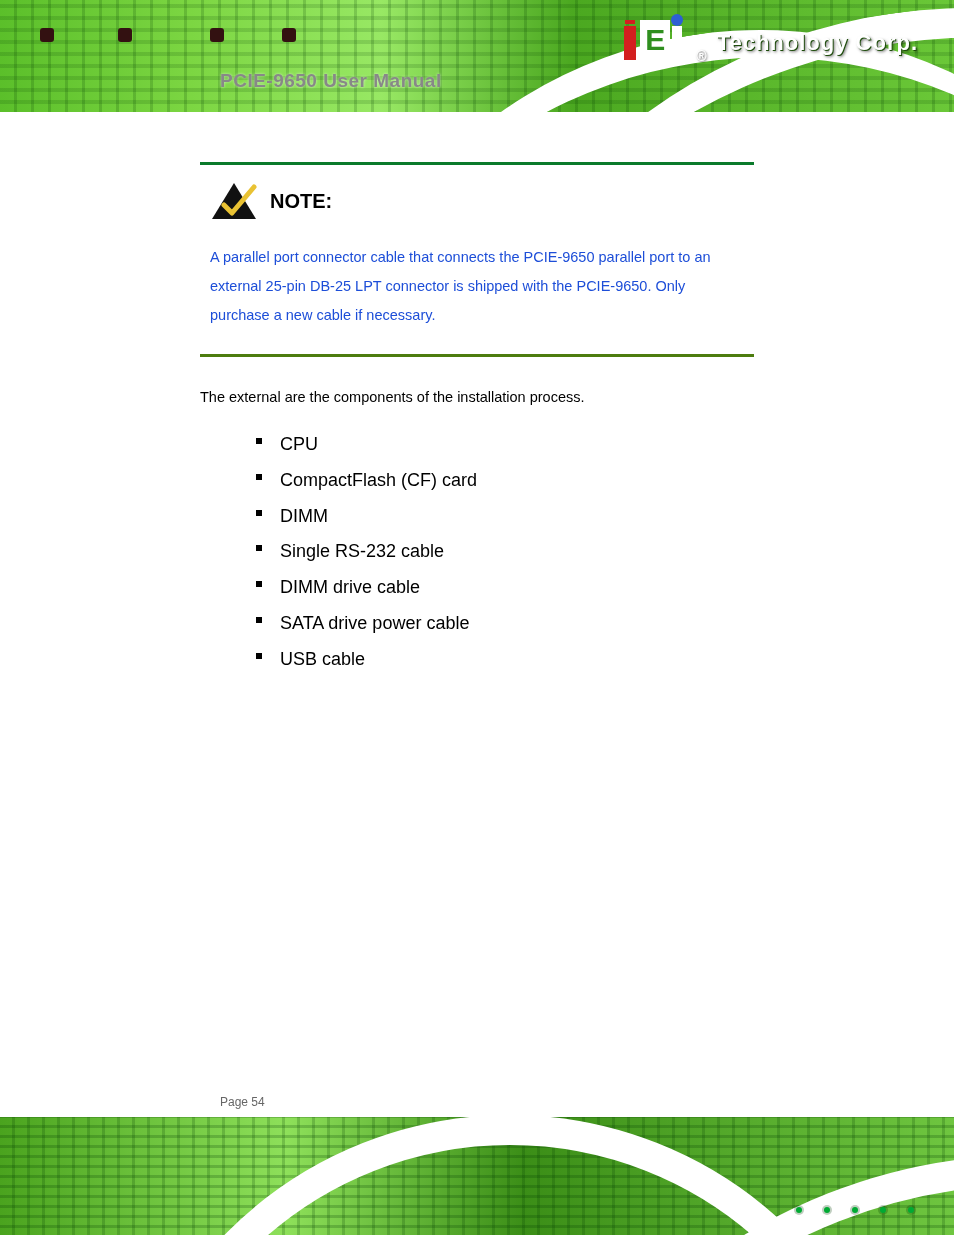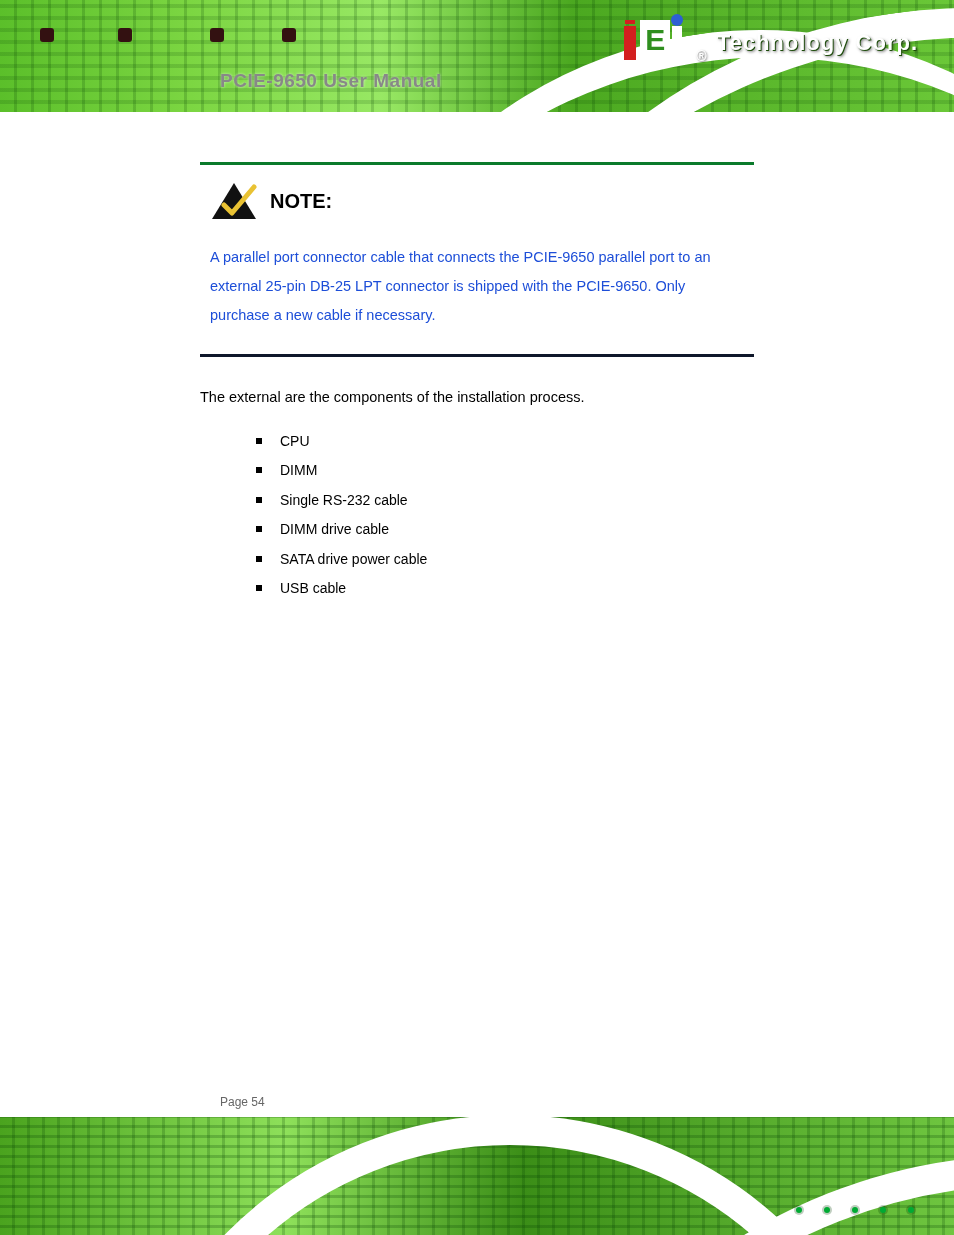--- a/index.html
+++ b/index.html
@@ -76,21 +76,21 @@
       color: #888;
       text-shadow: 0 0 3px rgba(255,255,255,.6);
       letter-spacing: .5px;
     }
 
     .content {
       padding: 50px 200px 20px 200px;
     }
     .note-box {
       border-top: 3px solid #0a7a2b;
-      border-bottom: 3px solid #0f172a;
+      border-bottom: 3px solid #4d7c0f;
       padding: 16px 10px 24px 10px;
       margin-bottom: 26px;
     }
     .note-head {
       display: flex;
       align-items: center;
       gap: 12px;
       margin-bottom: 22px;
     }
     .note-icon {
@@ -110,21 +110,21 @@
       line-height: 2.0;
       margin: 12px 0 18px;
     }
     ul.items {
       list-style: none;
       margin-left: 56px;
     }
     ul.items li {
       position: relative;
       padding-left: 24px;
-      font-size: 14px;
+      font-size: 18px;
       line-height: 1.6;
       margin: 7px 0;
     }
     ul.items li::before {
       content: "";
       position: absolute;
       left: 0; top: 8px;
       width: 6px; height: 6px;
       background: #000;
     }
@@ -210,20 +210,21 @@
       </div>
       <span class="note-title">NOTE:</span>
     </div>
     <div class="note-body">A parallel port connector cable that connects the PCIE-9650 parallel port to an external 25-pin DB-25 LPT connector is shipped with the PCIE-9650. Only purchase a new cable if necessary.</div>
   </div>
 
   <p class="lead">The external are the components of the installation process.</p>
 
   <ul class="items">
     <li>CPU</li>
+    <li>CompactFlash (CF) card</li>
     <li>DIMM</li>
     <li>Single RS-232 cable</li>
     <li>DIMM drive cable</li>
     <li>SATA drive power cable</li>
     <li>USB cable</li>
   </ul>
 </div>
 
 <div class="page-label">Page 54</div>
 

